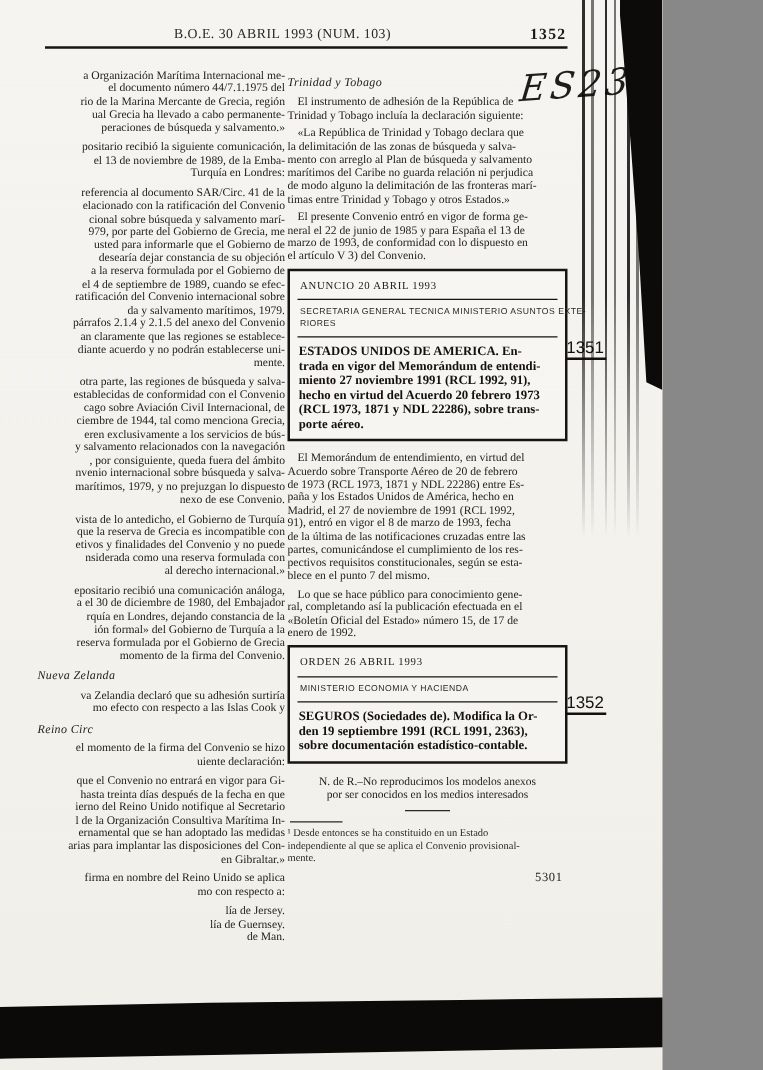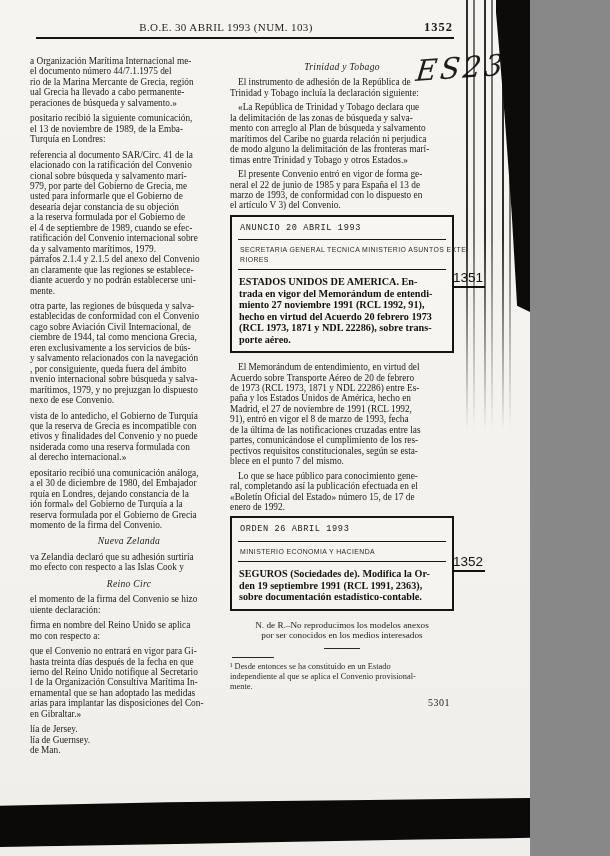--- a/index.html
+++ b/index.html
@@ -14,27 +14,27 @@
   .hdr-title { position:absolute; top:21px; left:0; width:452px; text-align:center;
     font-size:11px; letter-spacing:.4px; color:#2a2722; }
   .hdr-num { position:absolute; top:20px; left:405px; width:48px; text-align:right;
     font-size:12.5px; font-weight:bold; letter-spacing:1px; color:#1c1916; }
   .hdr-rule { position:absolute; top:37px; left:36px; width:418px; height:2px; background:#171512; }
   
   .col-left { position:absolute; top:56px; left:30px; width:198px;
     font-size:9.3px; line-height:10.45px; }
   .col-right { position:absolute; top:56px; left:230px; width:224px;
     font-size:9.3px; line-height:10.45px; }
-  .blk { margin:0 0 5px 0; }
+  .blk { margin:0 0 5px 0;text-align:right; }
   .rc-para { text-indent:8px; margin:0 0 4px 0; }
-  .sec-heading { text-align:center; font-style:italic; font-size:9.6px;
+  .sec-heading { font-style:italic; font-size:9.6px;
     margin:6px 0 5px 0; letter-spacing:.3px; }
   
   .notice { border:2px solid #171512; padding:5px 7px 6px 7px; margin:4px 0 9px 0; background:rgba(255,255,255,.25); }
-  .notice .kicker { font-family:Liberation Mono, monospace;
+  .notice .kicker { font-family:Liberation Serif, serif;
     font-size:8.6px; letter-spacing:.6px; color:#24211d; padding:1px 0 4px 1px; }
   .notice .in-rule { height:0; border-top:1.6px solid #171512; margin:2px -1px 4px -1px; }
   .notice .ministry { font-family:"Liberation Sans","DejaVu Sans",sans-serif;
     font-size:6.9px; letter-spacing:.4px; line-height:9.5px; color:#2c2924; padding:1px 0 3px 1px; }
   .notice .summary { font-weight:bold; font-size:10.2px; line-height:11.45px;
     color:#14110e; padding-top:2px; }
   
   .margin-num { position:absolute; left:452px; font-family:"Liberation Sans","DejaVu Sans",sans-serif;
     font-weight:normal; font-size:13.5px; color:#14110e; border-bottom:2.6px solid #14110e; padding:0 2px 1px 1px; }
   .margin-num.n1 { top:270px; }
@@ -116,29 +116,29 @@
 rquía en Londres, dejando constancia de la
 ión formal» del Gobierno de Turquía a la
 reserva formulada por el Gobierno de Grecia
 momento de la firma del Convenio.</div>
     <div class="sec-heading">Nueva Zelanda</div>
     <div class="blk lines">va Zelandia declaró que su adhesión surtiría
 mo efecto con respecto a las Islas Cook y</div>
     <div class="sec-heading">Reino Circ</div>
     <div class="blk lines">el momento de la firma del Convenio se hizo
 uiente declaración:</div>
-    <div class="blk lines">firma en nombre del Reino Unido se aplica
-mo con respecto a:</div>
     <div class="blk lines">que el Convenio no entrará en vigor para Gi-
 hasta treinta días después de la fecha en que
 ierno del Reino Unido notifique al Secretario
 l de la Organización Consultiva Marítima In-
 ernamental que se han adoptado las medidas
 arias para implantar las disposiciones del Con-
 en Gibraltar.»</div>
+    <div class="blk lines">firma en nombre del Reino Unido se aplica
+mo con respecto a:</div>
     <div class="blk lines">lía de Jersey.
 lía de Guernsey.
 de Man.</div>
   </div>
 
   <div class="col-right">
     <div class="sec-heading">Trinidad y Tobago</div>
     <div class="rc-para lines">El instrumento de adhesión de la República de
 Trinidad y Tobago incluía la declaración siguiente:</div>
     <div class="rc-para lines">«La República de Trinidad y Tobago declara que

